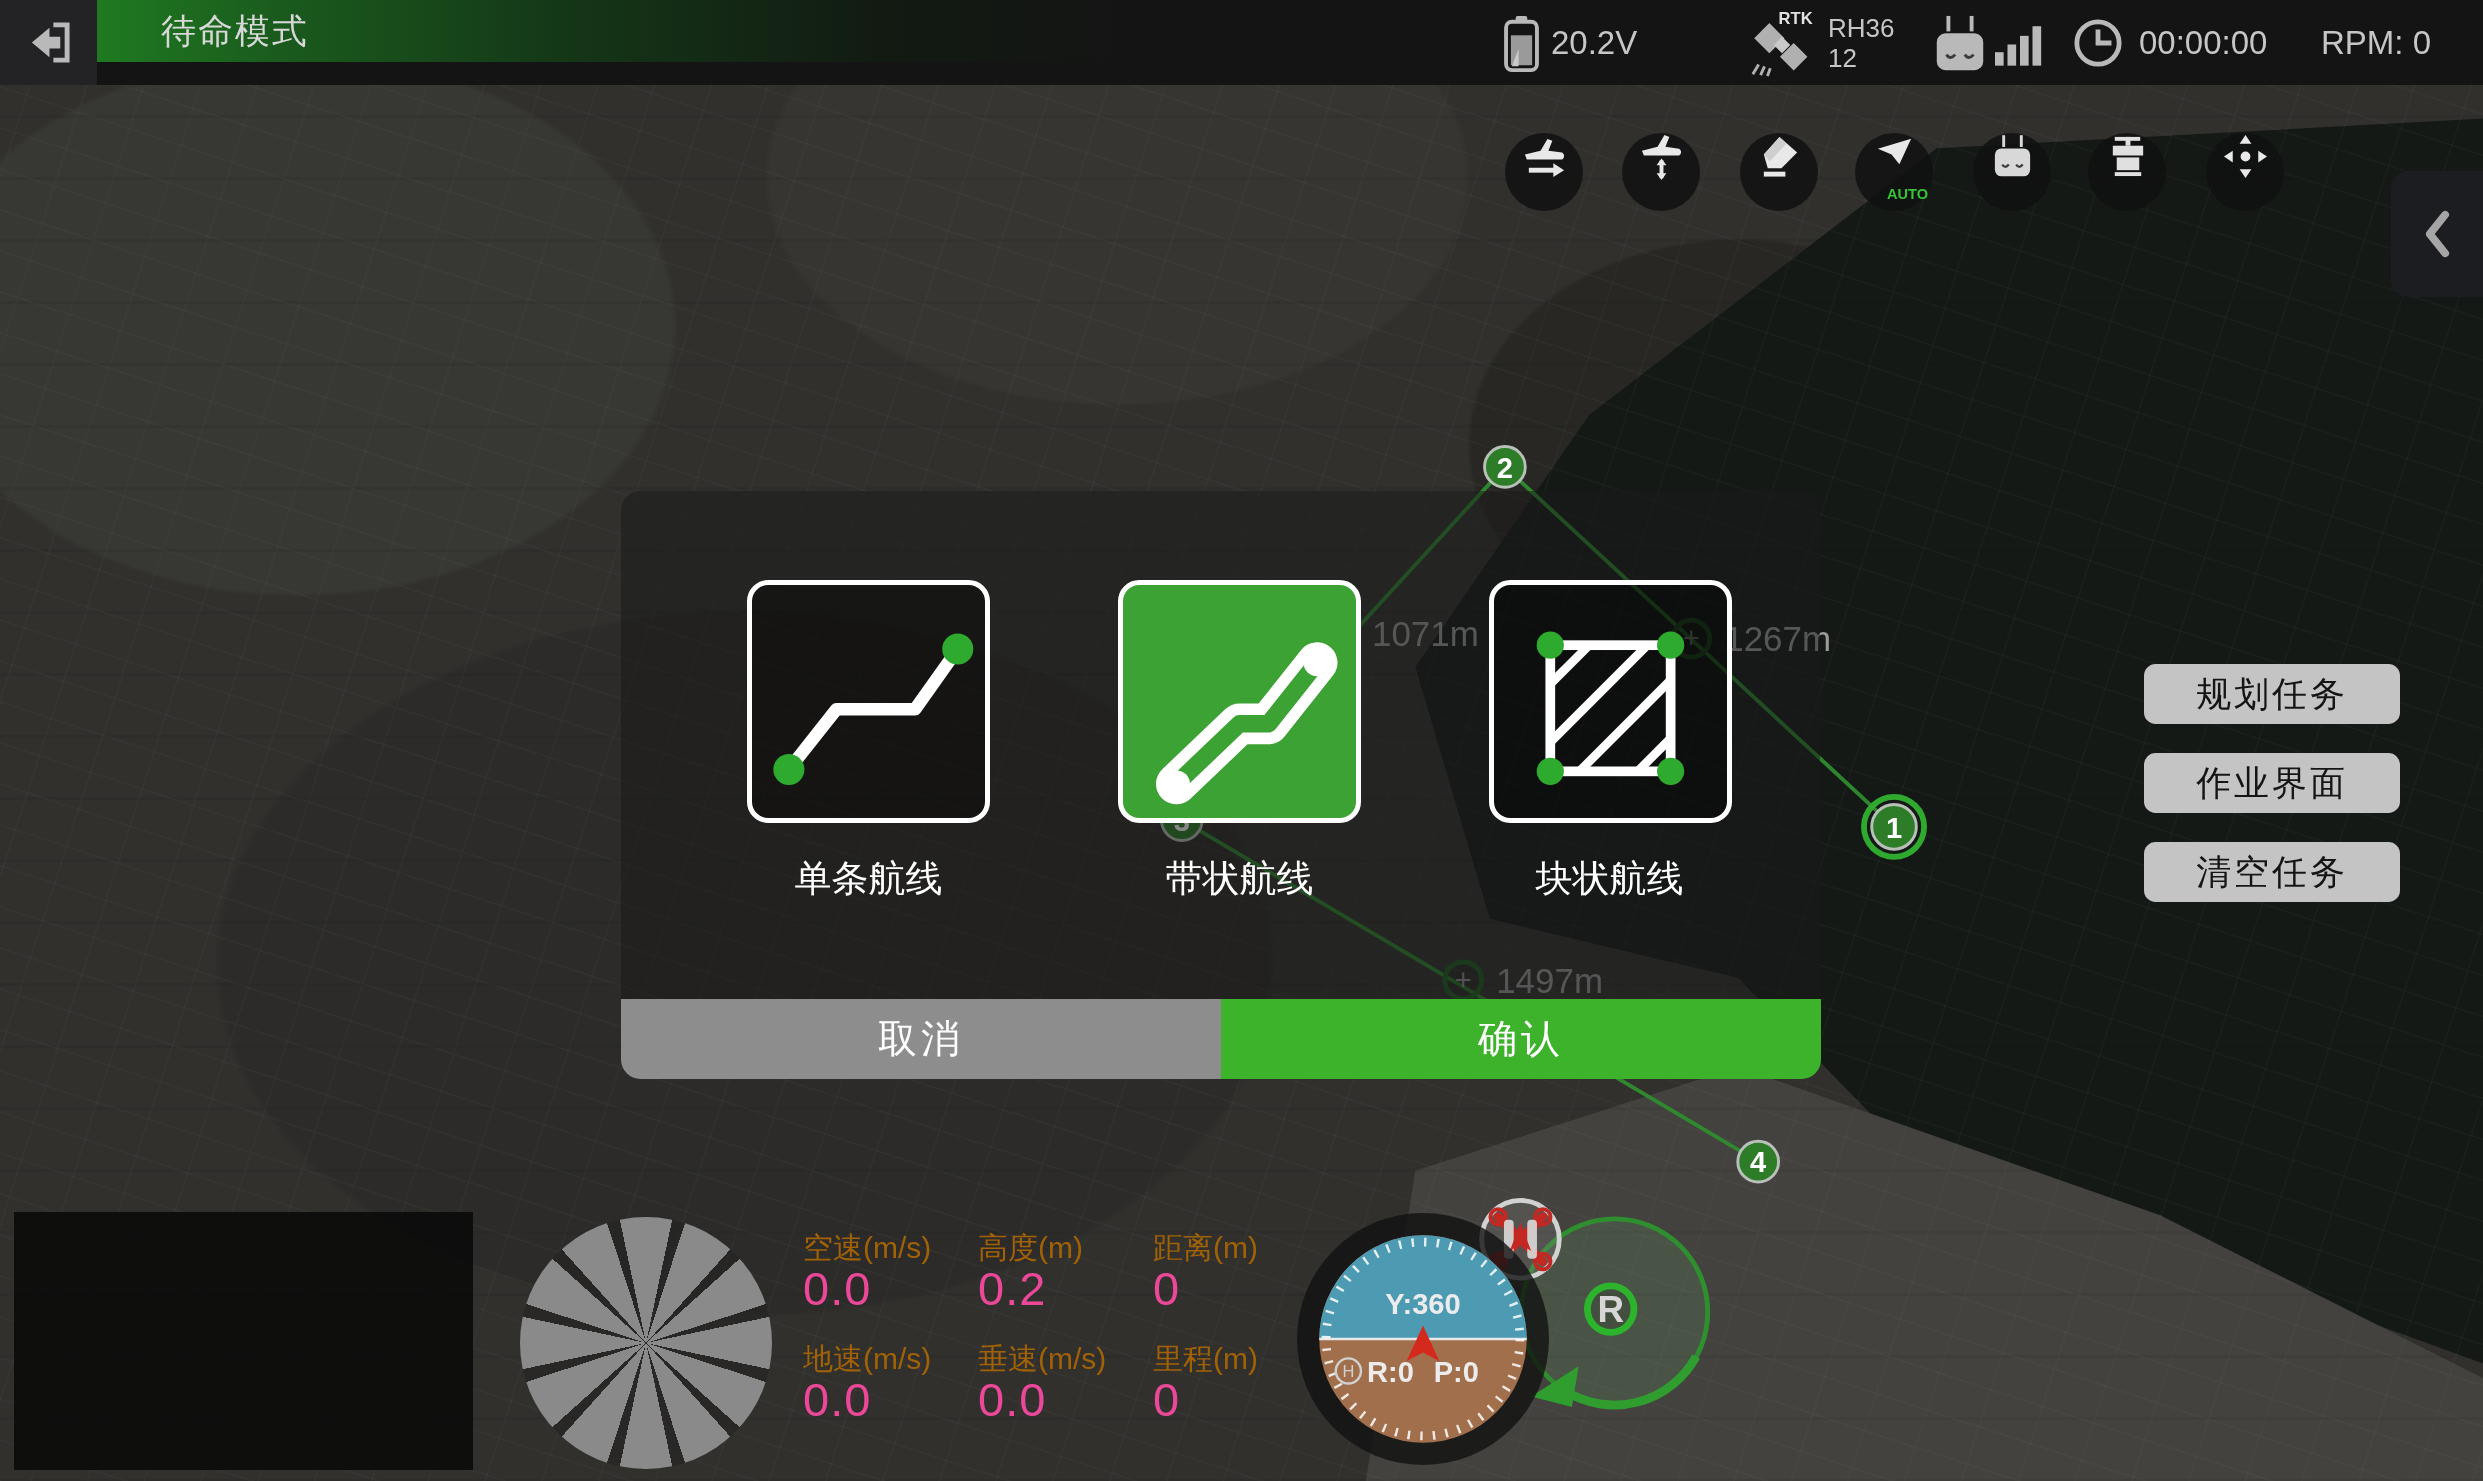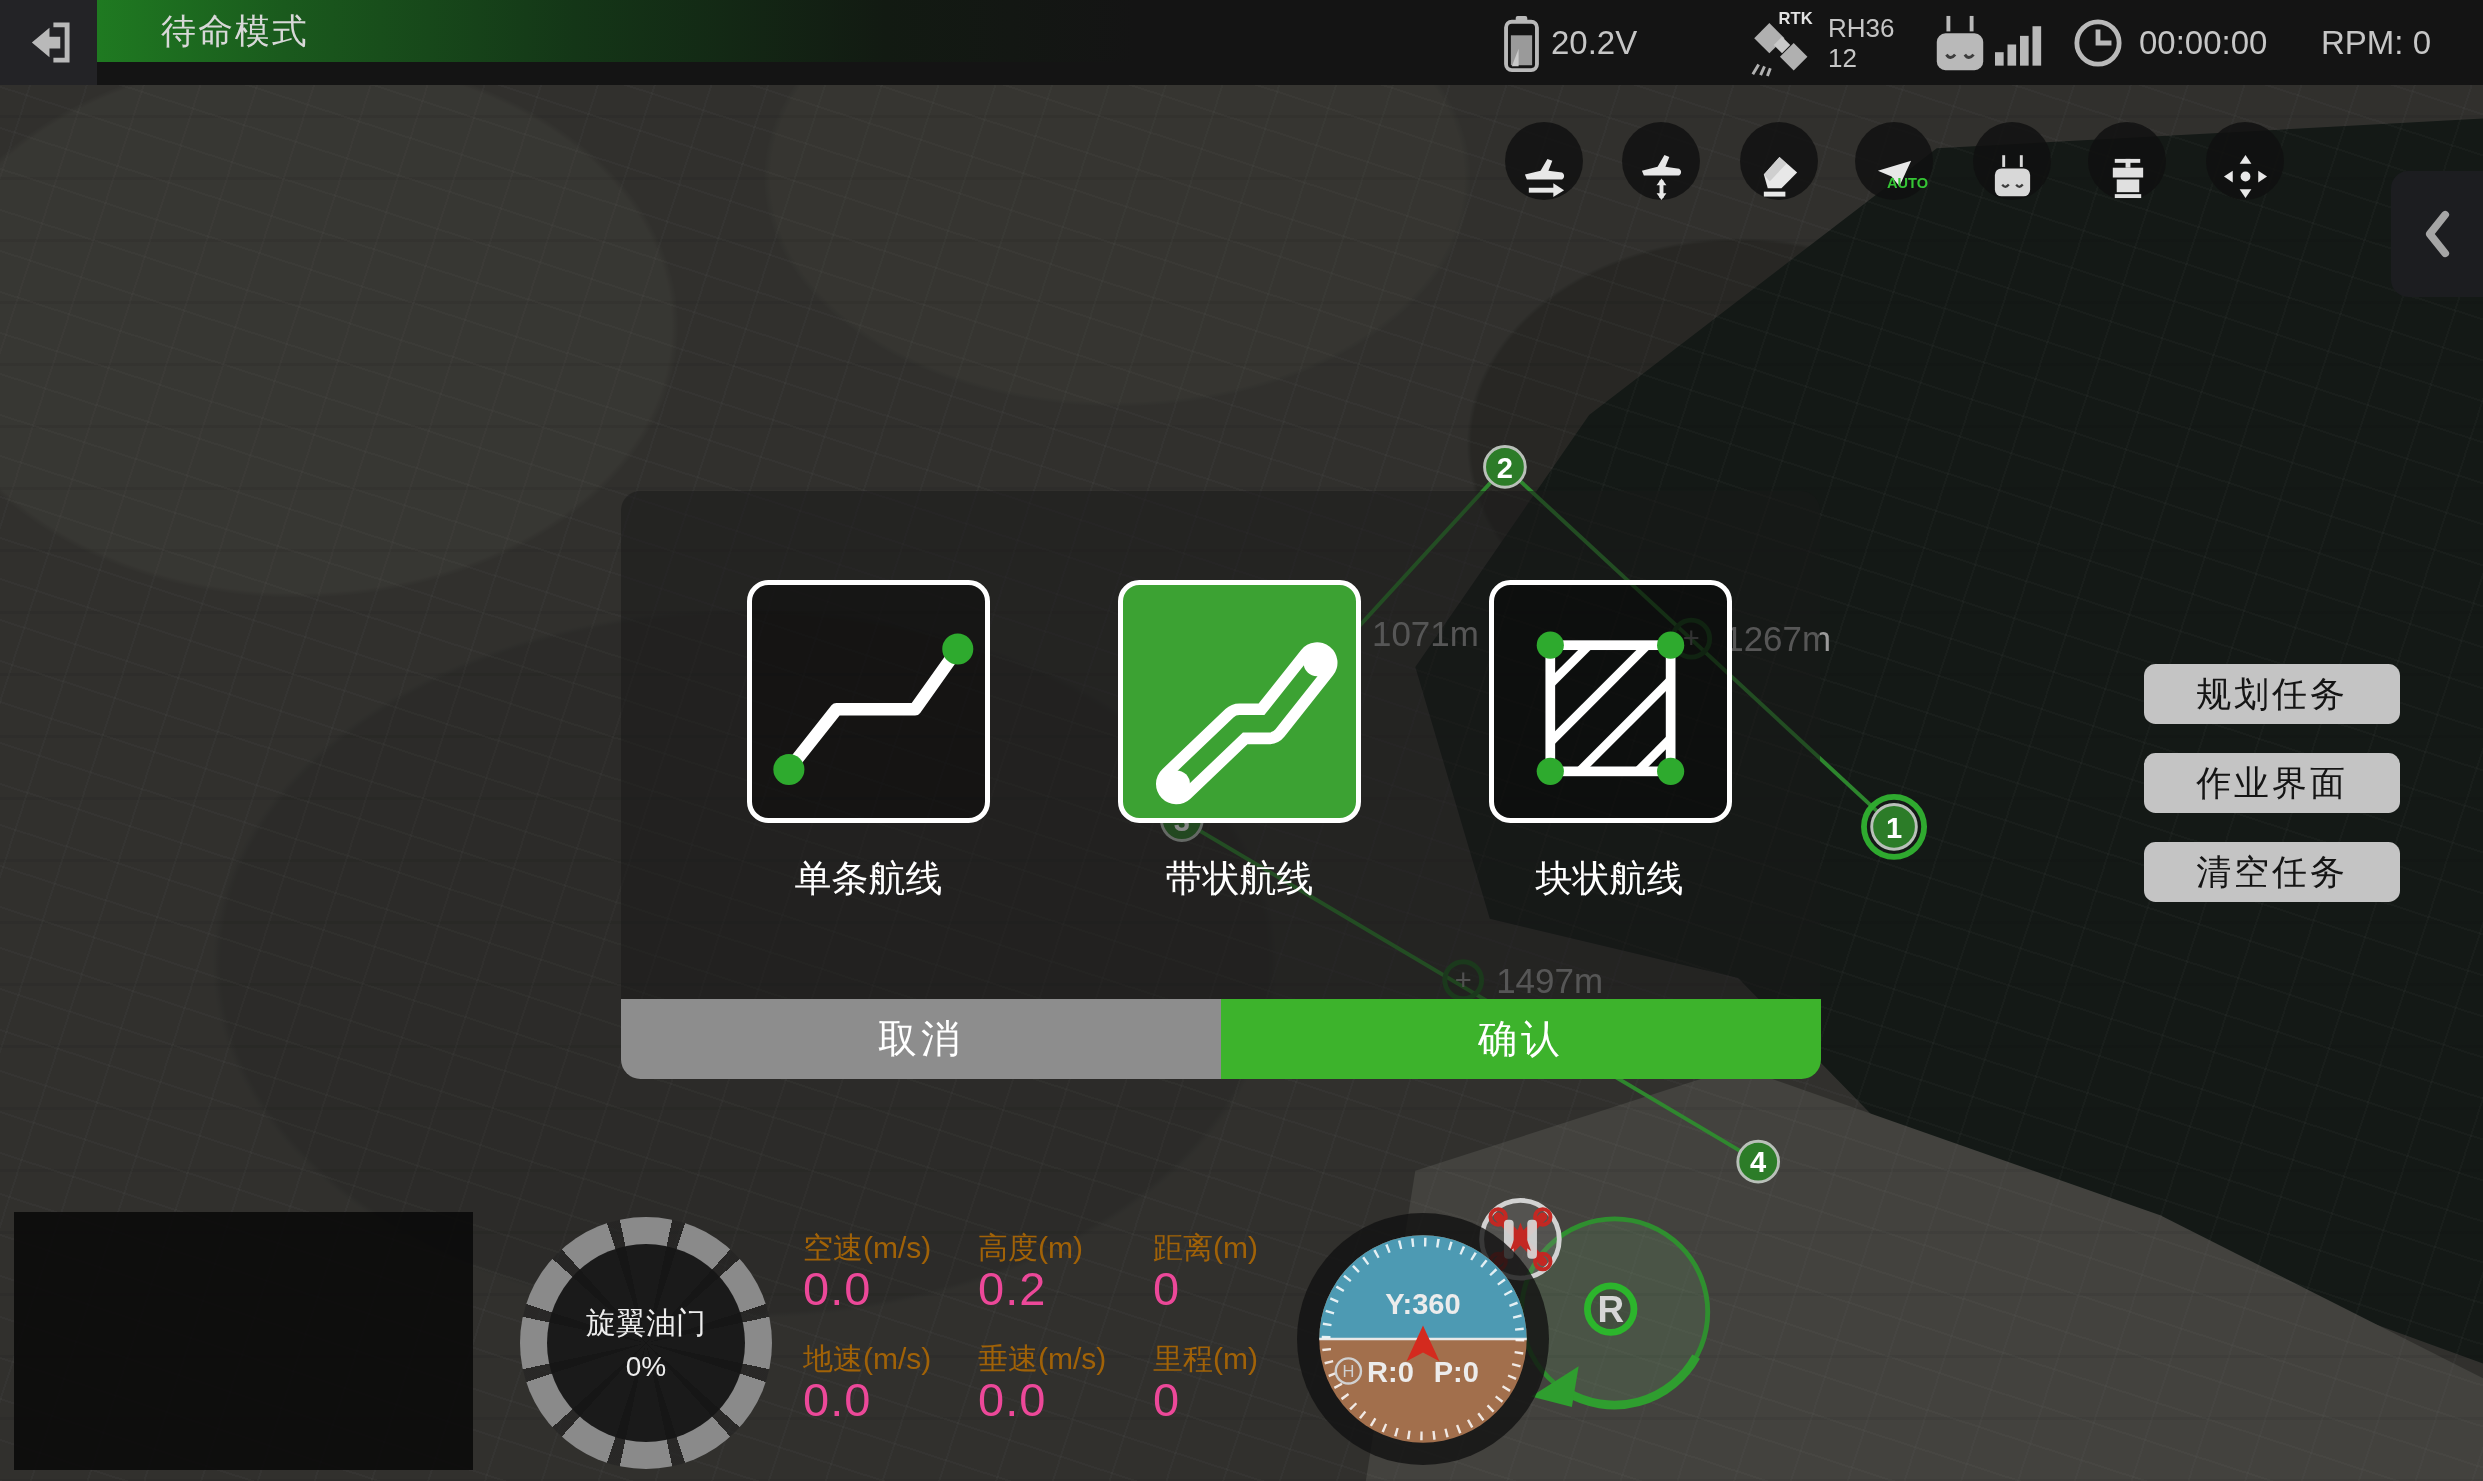--- a/index.html
+++ b/index.html
@@ -29,22 +29,22 @@
   #back-btn{position:absolute;left:0;top:0;width:97px;height:85px;background:#232326;
       display:flex;align-items:center;justify-content:center;cursor:pointer;}
   #mode-banner{position:absolute;left:97px;top:0;width:1038px;height:62px;
       background:linear-gradient(90deg,#1f7a21 0%,#1a5a1d 18%,#143617 46%,#121a12 76%,rgba(20,20,20,0) 100%);
       display:flex;align-items:center;}
   #mode-banner span{margin-left:64px;font-size:35px;color:#d8d8d8;letter-spacing:1.9px;}
   .tb-text{position:absolute;top:0;height:85px;line-height:85px;color:#c6c6c6;font-size:33px;}
   .tb-stack{position:absolute;top:12.6px;color:#c6c6c6;font-size:26px;line-height:30px;}
 
   
-  .tool-circle{position:absolute;top:122px;width:78px;height:78px;border-radius:50%;
-      background:rgba(16,16,16,.82);display:flex;align-items:flex-end;justify-content:center;
+  .tool-circle{position:absolute;top:133px;width:78px;height:78px;border-radius:50%;
+      background:rgba(16,16,16,.82);display:flex;align-items:flex-start;justify-content:center;
       z-index:30;cursor:pointer;}
   .auto-tag{position:absolute;right:4.9px;bottom:8.7px;font-size:14.6px;font-weight:bold;color:#35c535;}
 
   
   #panel-toggle{position:absolute;left:2391px;top:171px;width:92px;height:126px;background:#1c1d20;
       border-radius:17.5px 0 0 17.5px;display:flex;align-items:center;justify-content:center;z-index:30;cursor:pointer;}
 
   
   .side-btn{position:absolute;left:2144px;width:256px;height:60px;background:#c4c4c4;border-radius:11.6px;
       display:flex;align-items:center;justify-content:center;font-size:35px;color:#151515;
@@ -328,24 +328,20 @@
 </div>
 
 <div class="side-btn" style="top:664px">规划任务</div>
 <div class="side-btn" style="top:753px">作业界面</div>
 <div class="side-btn" style="top:842px">清空任务</div>
 
 <div id="video-box"></div>
 
 <div id="throttle">
   <div class="ring"></div>
-  <div class="core">
-    <div class="t1">旋翼油门</div>
-    <div class="t2">0%</div>
-  </div>
 </div>
 
 <div class="tele-label" style="left:803px;top:1228px">空速(m/s)</div>
 <div class="tele-value" style="left:803px;top:1261px">0.0</div>
 <div class="tele-label" style="left:978px;top:1228px">高度(m)</div>
 <div class="tele-value" style="left:978px;top:1261px">0.2</div>
 <div class="tele-label" style="left:1153px;top:1228px">距离(m)</div>
 <div class="tele-value" style="left:1153px;top:1261px">0</div>
 <div class="tele-label" style="left:803px;top:1339px">地速(m/s)</div>
 <div class="tele-value" style="left:803px;top:1372px">0.0</div>

